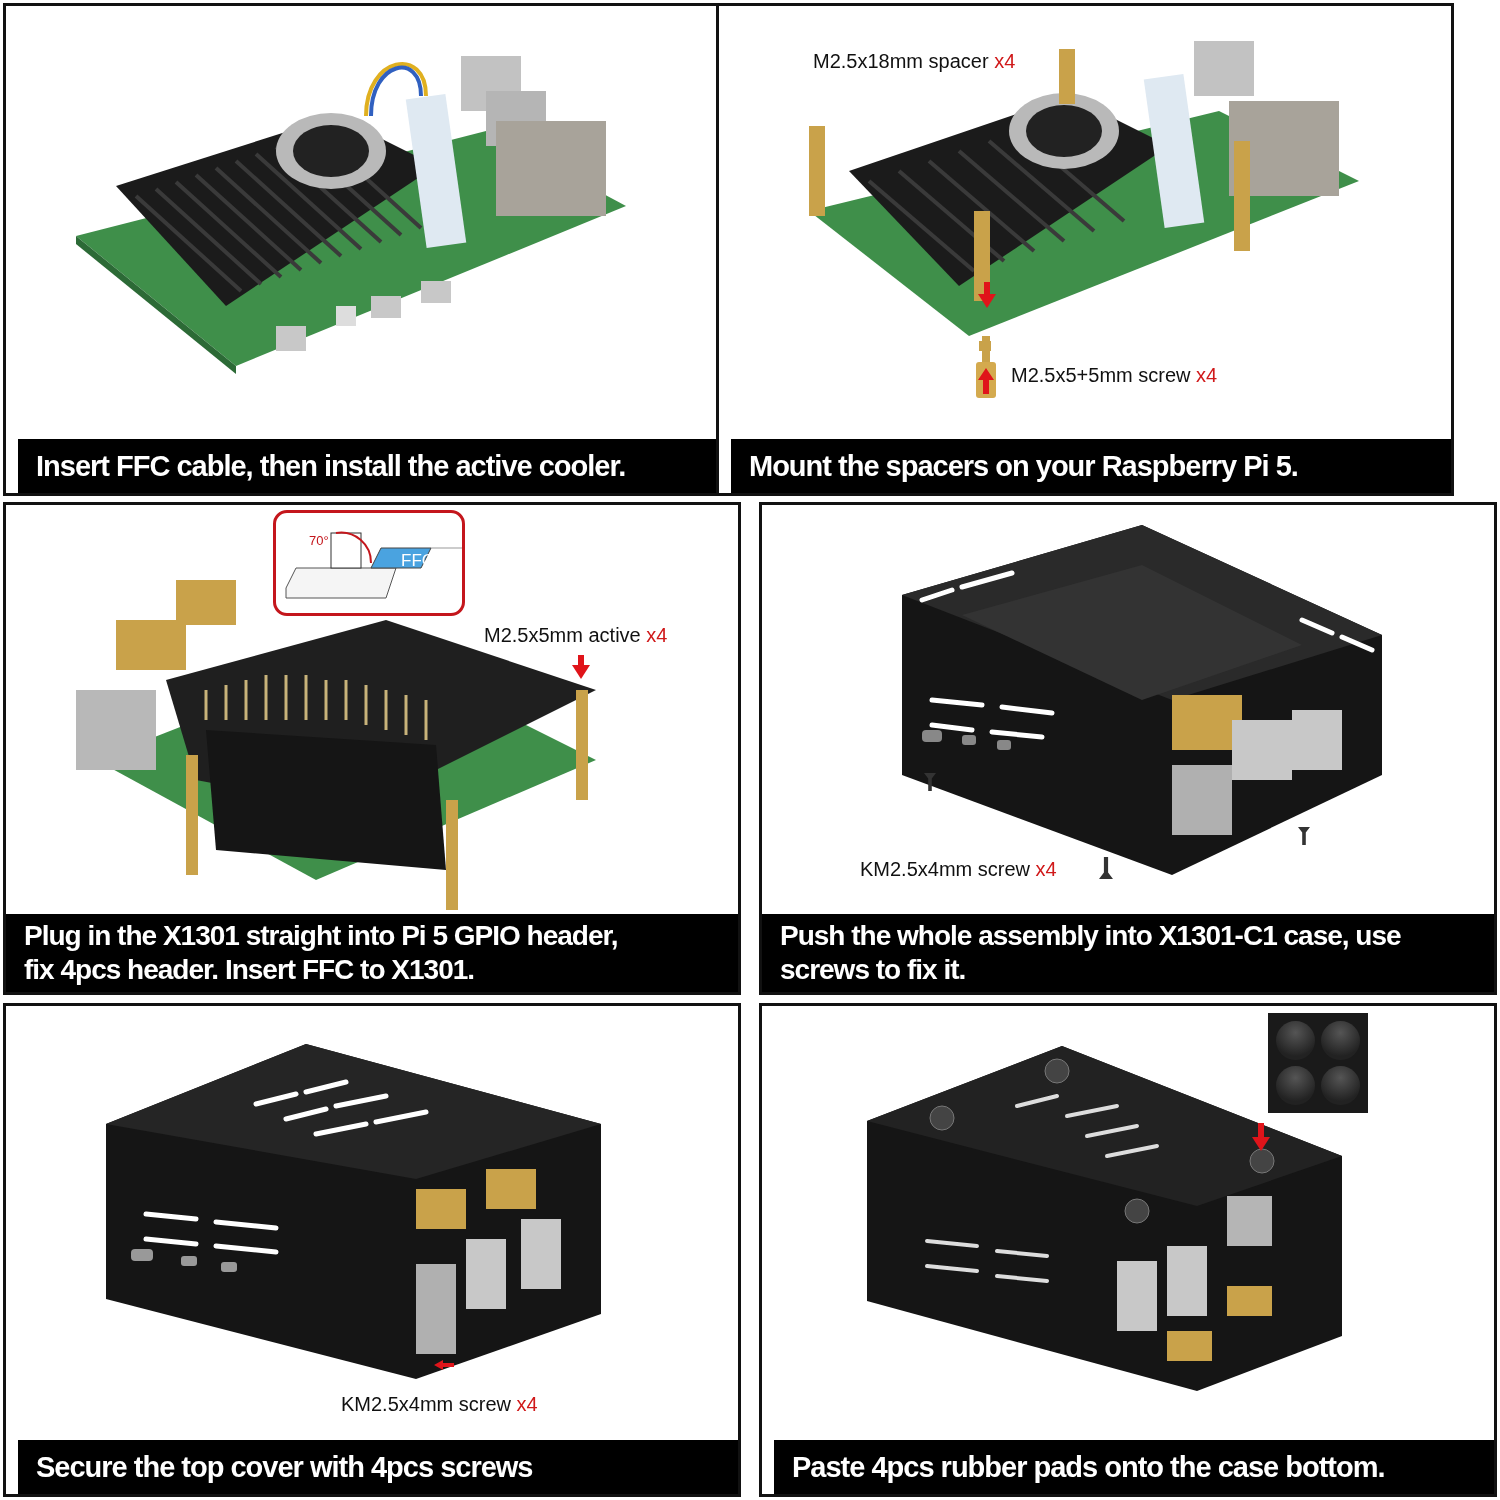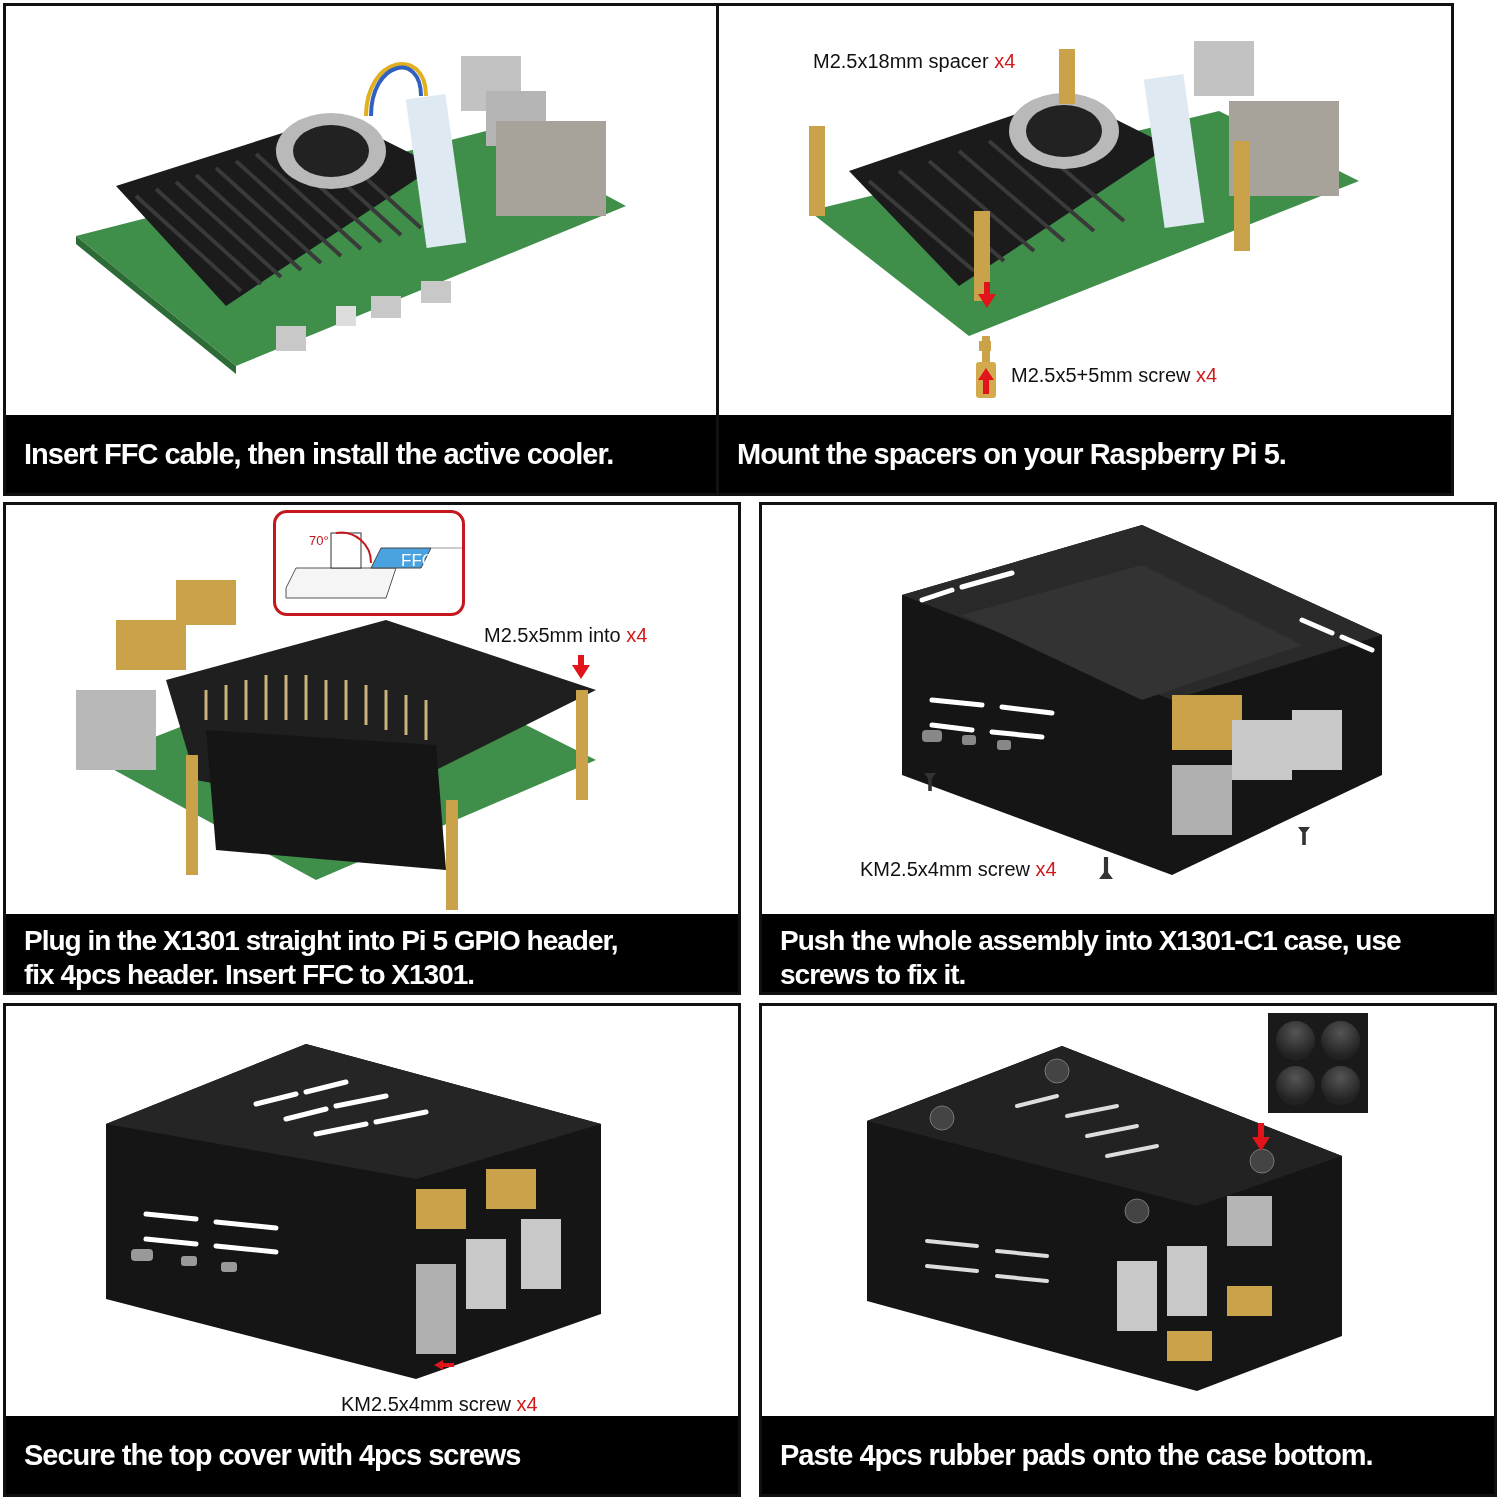--- a/index.html
+++ b/index.html
@@ -1,20 +1,20 @@
 <!DOCTYPE html>
 <html><head>
 <meta charset="utf-8">
 <style>
   html,body{margin:0;padding:0;background:#fff;}
   body{width:1500px;height:1500px;position:relative;overflow:hidden;font-family:"Liberation Sans",sans-serif;}
   .panel{position:absolute;border:3px solid #111;background:#fff;box-sizing:border-box;overflow:hidden;}
   .caption{position:absolute;left:0;right:0;bottom:0;background:#000;color:#fff;font-family:"Liberation Sans",sans-serif;font-weight:bold;letter-spacing:-1px;box-sizing:border-box;display:flex;align-items:center;padding-left:18px;}
-  .caption.one{height:78px;font-size:29px;}
-  .caption.two{height:78px;font-size:28px;line-height:34px;align-items:flex-end;}
+  .caption.one{height:54px;font-size:29px;margin-left:12px;}
+  .caption.two{height:78px;font-size:28px;line-height:34px;align-items:center;}
   .label{position:absolute;font-size:20px;color:#111;white-space:nowrap;font-family:"Liberation Sans",sans-serif;}
   .label .qty{color:#d0191a;}
   .scene{position:absolute;}
   .arrow-down{position:absolute;width:0;height:0;border-left:9px solid transparent;border-right:9px solid transparent;border-top:14px solid #e0141a;}
   .arrow-stem{position:absolute;width:6px;background:#e0141a;}
   .callout{position:absolute;border:3px solid #c4161c;border-radius:14px;background:#fff;}
 </style>
 </head>
 <body>
 
@@ -123,21 +123,21 @@
       <polygon points="10,75 20,55 120,55 110,85 10,85" fill="#f5f5f5" stroke="#555"></polygon>
       <rect x="55" y="20" width="30" height="35" fill="#fff" stroke="#333"></rect>
       <polygon points="95,55 105,35 155,35 145,55" fill="#4aa3e0" stroke="#444"></polygon>
       <line x1="155" y1="35" x2="186" y2="35" stroke="#999"></line>
       <path d="M60 20 A 30 30 0 0 1 95 50" stroke="#c4161c" stroke-width="2" fill="none"></path>
     </svg>
   </div>
   <div class="label" style="left:303px;top:28px;font-size:13px;color:#c4161c;">70°</div>
   <div class="label" style="left:395px;top:46px;font-size:17px;color:#fff;">FFC</div>
   <div class="label" style="left:478px;top:119px;">
-    <span>M2.5x5mm into</span>
+    <span>M2.5x5mm active</span>
     <span class="qty">x4</span>
   </div>
   <div class="arrow-stem" style="left:572px;top:150px;height:10px;"></div>
   <div class="arrow-down" style="left:566px;top:160px;"></div>
   <div class="caption two">
     <div>
       <div>Plug in the X1301 straight into Pi 5 GPIO header,</div>
       <div>fix 4pcs header. Insert FFC to X1301.</div>
     </div>
   </div>

